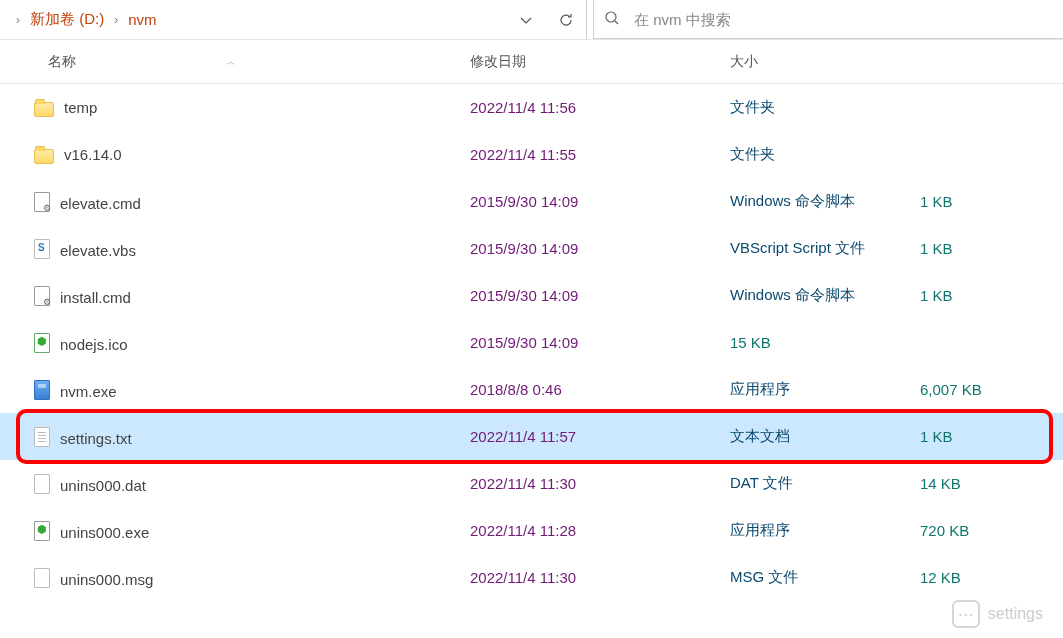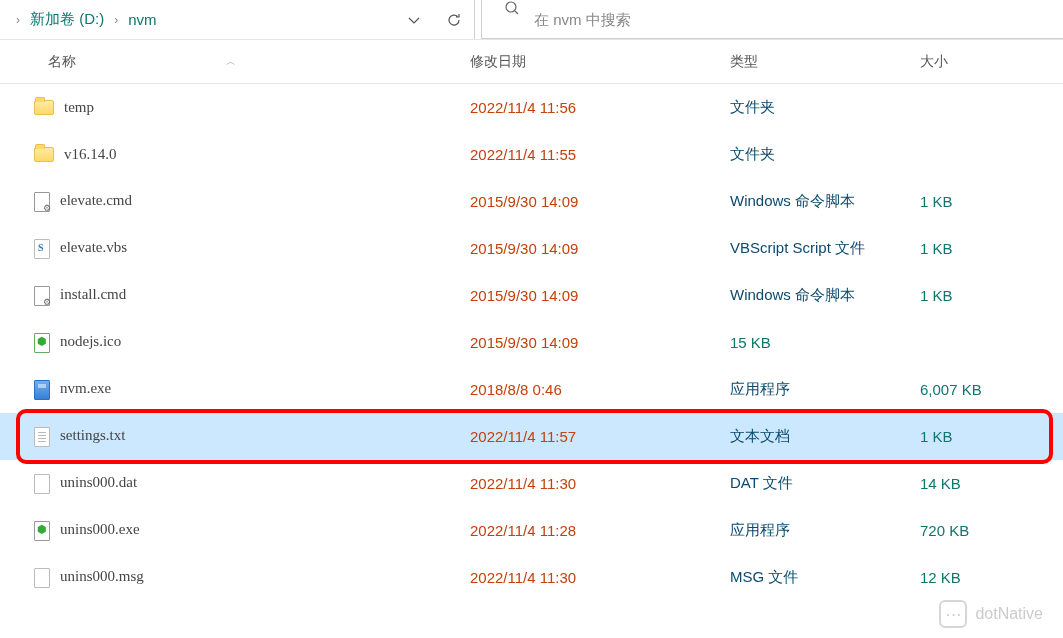--- a/index.html
+++ b/index.html
@@ -35,88 +35,89 @@
       color: #555;
       font-size: 15px;
     }
     .chevron {
       color: #888;
       padding: 0 8px;
       font-size: 12px;
     }
     .bc-item {
       padding: 4px 2px;
-      color: #0f766e;
+      color: #c2410c;
     }
     .addr-controls {
       display: flex;
       align-items: center;
       padding: 0 8px;
       gap: 16px;
     }
     .addr-btn {
       width: 24px;
       height: 24px;
       display: flex;
       align-items: center;
       justify-content: center;
       color: #555;
       cursor: pointer;
     }
     .search-area {
-      width: 582px;
-      display: flex;
+      width: 470px;
+      display: flex;
+      align-items: center;
       border: 1px solid #d0d0d0;
       border-right: none;
       border-top: none;
-      padding: 0 22px;
+      padding: 0 10px;
       gap: 14px;
     }
     .search-icon { color: #666; }
     .search-input {
       border: none;
       outline: none;
       font-size: 15px;
       color: #666;
       background: transparent;
       flex: 1;
     }
     .search-input::placeholder { color: #888; }
     .header-row {
       display: flex;
       align-items: center;
       height: 44px;
       border-bottom: 1px solid #e5e5e5;
       color: #555;
       font-size: 14px;
     }
-    .col-name { width: 470px; padding-left: 48px; display: flex; align-items: center; font-family: Liberation Serif, serif; }
+    .col-name { width: 470px; padding-left: 48px; display: flex; align-items: center; }
     .col-date { width: 260px; }
     .col-type { width: 190px; }
     .col-size { width: 120px; text-align: left; padding-right: 24px; }
     .sort-arrow {
       margin-left: 150px;
       color: #888;
       font-size: 10px;
     }
     .file-list { }
     .file-row {
       display: flex;
       align-items: center;
       height: 47px;
       color: #444;
       font-size: 15px;
     }
     .file-row .col-name {
       padding-left: 34px;
       display: flex;
-      align-items: flex-start;
+      align-items: flex-end;
       gap: 10px;
     }
-    .file-row .col-date { color: #c2410c; }
+    .file-row .col-date { color: #701a75; }
     .file-row .col-type { color: #0c4a6e; }
     .file-row .col-size { color: #0f766e; }
     .row-selected {
       background: #cce8ff;
     }
     .highlight-box {
       position: relative;
     }
     .highlight-box::before {
       content: "";
@@ -206,21 +207,20 @@
     <input class="search-input" placeholder="在 nvm 中搜索" style="">
   </div>
 </div>
 
 <div class="header-row">
   <div class="col-name">
     <span>名称</span>
     <span class="sort-arrow">︿</span>
   </div>
   <div class="col-date">修改日期</div>
-  <div class="col-type">类型</div>
   <div class="col-size">大小</div>
 </div>
 
 <div class="file-list" id="file-list">
     <div class="file-row">
       <div class="col-name">
         <span class="icon folder-icon"></span>
         <span>temp</span>
       </div>
       <div class="col-date">2022/11/4 11:56</div>
@@ -313,14 +313,14 @@
         <span>unins000.msg</span>
       </div>
       <div class="col-date">2022/11/4 11:30</div>
       <div class="col-type">MSG 文件</div>
       <div class="col-size">12 KB</div>
     </div>
   </div>
 
 <div class="watermark">
   <span class="watermark-icon">⋯</span>
-  <span>dotNative</span>
+  <span>settings</span>
 </div>
 
 </body></html>

